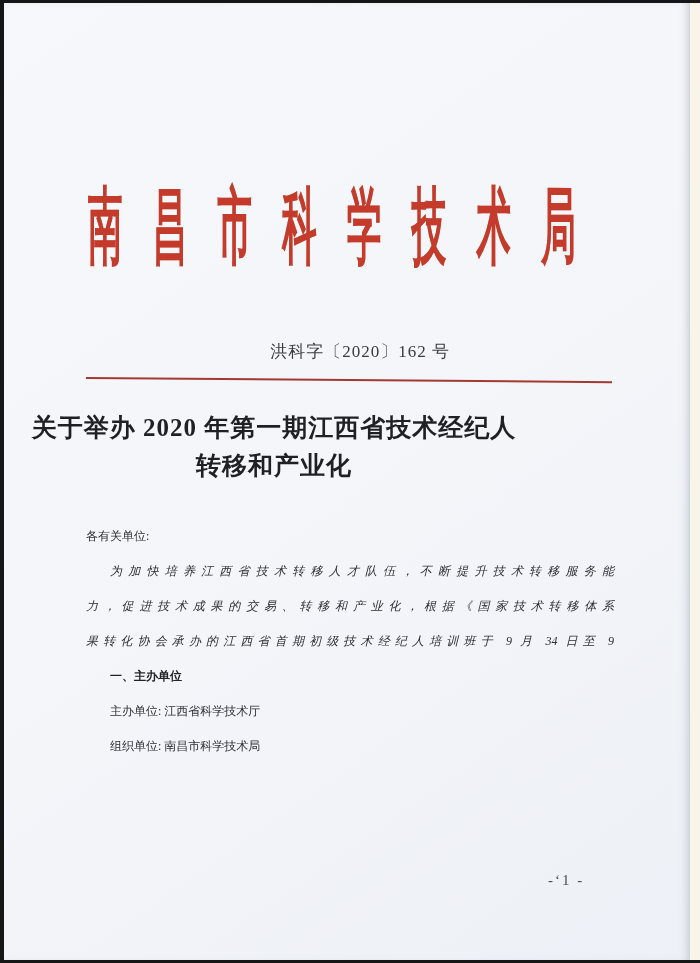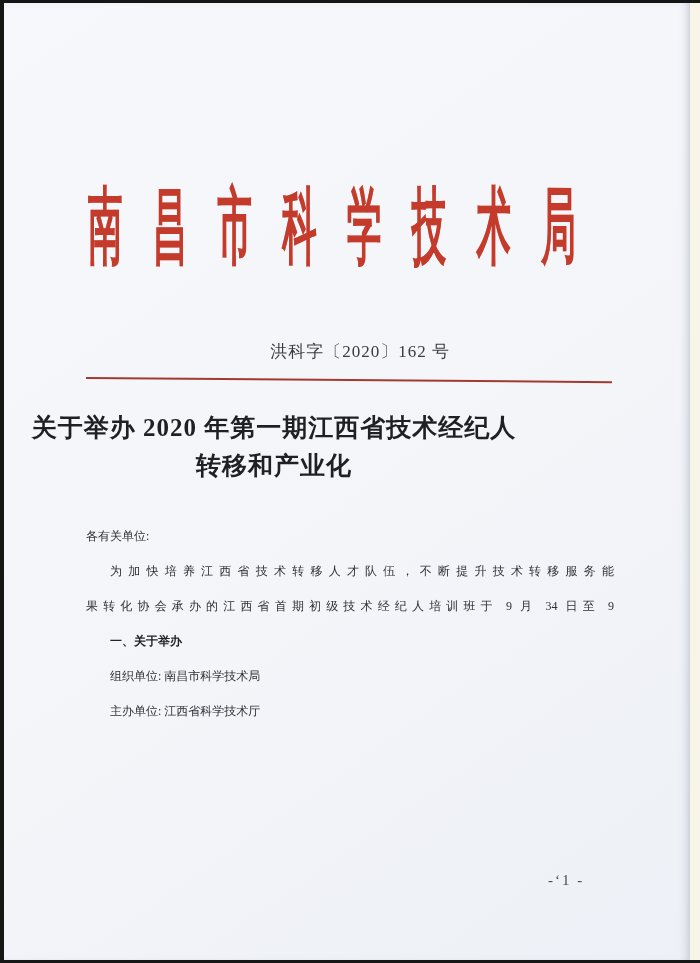--- a/index.html
+++ b/index.html
@@ -96,20 +96,21 @@
   }
   .body-block .line {
     height: 35px;
     white-space: nowrap;
   }
   .body-block .jl {
     
     white-space: normal;
     text-align: justify;
     text-align-last: justify;
+    font-style: italic;
   }
   .ind {
     text-indent: 2em;
   }
   .heading {
     font-family: "Liberation Sans", "DejaVu Sans", sans-serif;
     font-weight: bold;
     color: #222327;
   }
   .page-number {
@@ -136,21 +137,22 @@
   <div class="red-rule"></div>
 
   <div class="notice-title">
     <div class="title-line">关于举办 2020 年第一期江西省技术经纪人</div>
     <div class="title-line">转移和产业化</div>
   </div>
 
   <div class="body-block">
     <div class="line">各有关单位:</div>
     <div class="line jl ind">为加快培养江西省技术转移人才队伍，不断提升技术转移服务能</div>
+    <div class="line jl">力，促进技术成果的交易、转移和产业化，根据《国家技术转移体系</div>
     <div class="line jl">果转化协会承办的江西省首期初级技术经纪人培训班于 9 月 34 日至 9</div>
-    <div class="line heading ind">一、关于举办</div>
+    <div class="line heading ind">一、主办单位</div>
+    <div class="line ind">主办单位: 江西省科学技术厅</div>
     <div class="line ind">组织单位: 南昌市科学技术局</div>
-    <div class="line ind">主办单位: 江西省科学技术厅</div>
   </div>
 
   <div class="page-number">-‘1 -</div>
 
 </div>
 
 </body></html>

